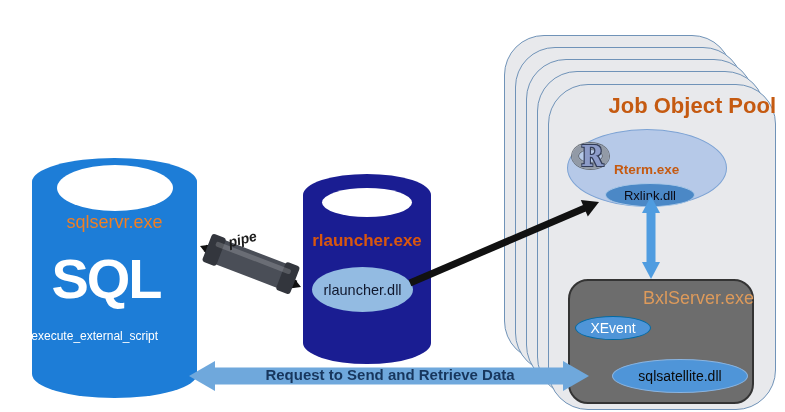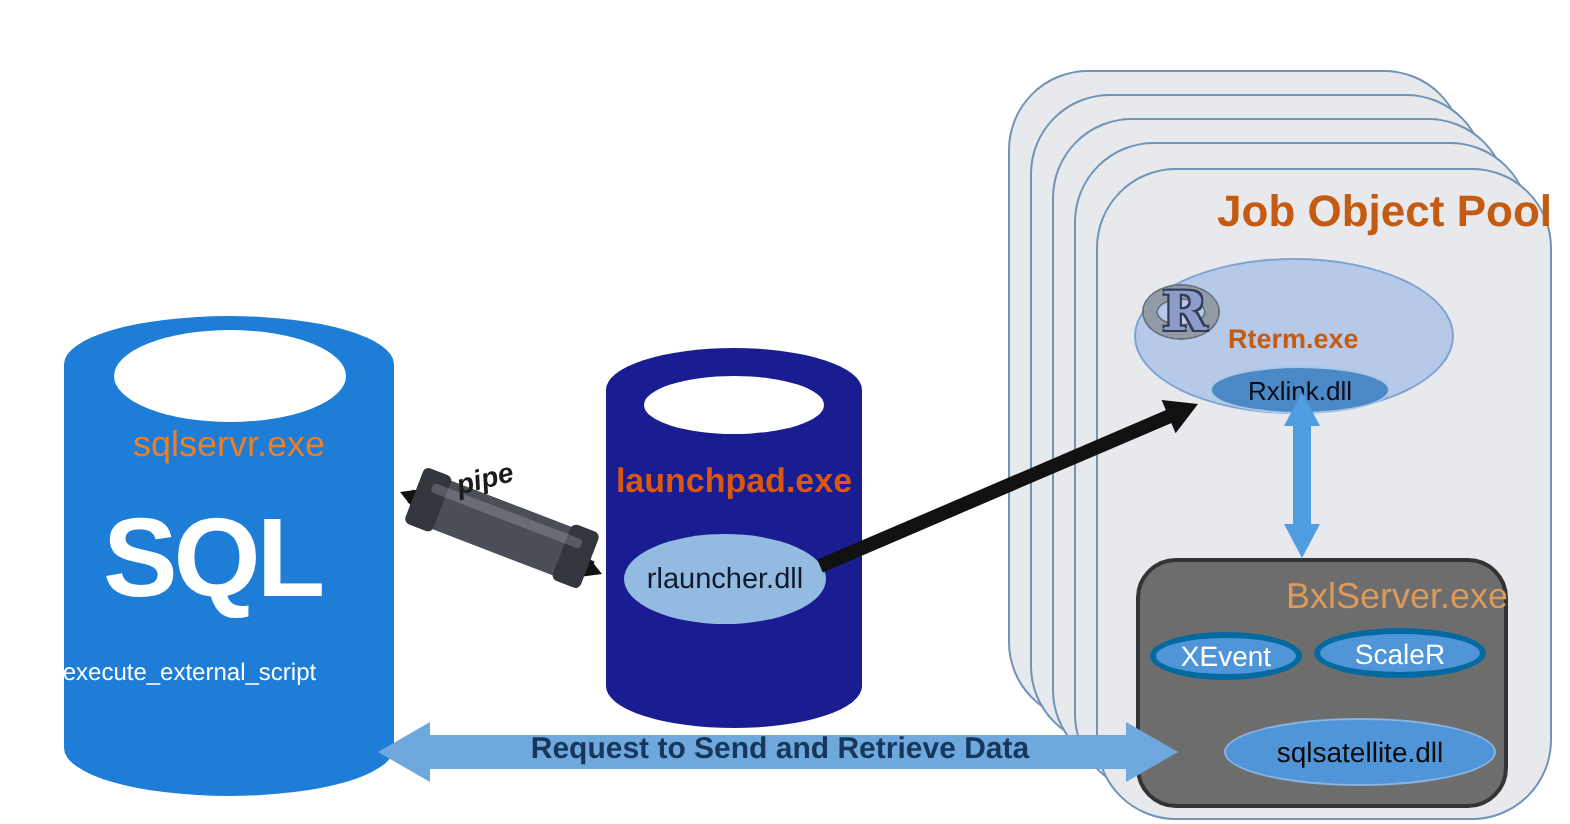--- a/index.html
+++ b/index.html
@@ -46,21 +46,21 @@
     display:flex;align-items:center;justify-content:center;
     font-size:13px;color:#0a0a14;
   }
   
   .bxl-box{
     left:568px;top:279px;width:186px;height:125px;border-radius:20px;
     background:var(--gray-fill);border:2.5px solid #343434;
   }
   .bxl-label{left:568px;top:288px;width:186px;text-align:center;font-size:18px;color:var(--orange-soft);}
   .blue-ellipse{
-    border-radius:50%;background:var(--comp-blue);border:3px solid #0369a1;
+    border-radius:50%;background:var(--comp-blue);border:1px solid #0369a1;
     display:flex;align-items:center;justify-content:center;
   }
   .xevent{left:575px;top:316px;width:76px;height:24px;font-size:14px;color:#fff;}
   .scaler{left:657px;top:314px;width:86px;height:25px;font-size:14px;color:#fff;}
   .sqlsat{left:612px;top:359px;width:136px;height:34px;font-size:14px;color:#0a0a0a;border:1.5px solid #8ab4e0;}
   
   .cyl{position:absolute;box-sizing:border-box;}
   .sql-cyl{left:32px;top:158px;width:165px;height:240px;background:var(--sql-blue);border-radius:50%/10%;}
   .sql-open{left:57px;top:165px;width:116px;height:46px;background:#fff;border-radius:50%;}
   .sqlservr-label{left:32px;top:212px;width:165px;text-align:center;font-size:18px;font-weight:normal;color:var(--orange-bright);}
@@ -111,36 +111,33 @@
   <div class="abs rterm-label z2">Rterm.exe</div>
   <div class="abs rxlink-ellipse z2">
     <span>Rxlink.dll</span>
   </div>
 
   <div class="abs bxl-box z2"></div>
   <div class="abs bxl-label z2">BxlServer.exe</div>
   <div class="abs blue-ellipse xevent z2">
     <span>XEvent</span>
   </div>
-  <div class="abs blue-ellipse scaler z2">
-    <span>ScaleR</span>
-  </div>
   <div class="abs blue-ellipse sqlsat z2">
     <span>sqlsatellite.dll</span>
   </div>
 
   <div class="cyl sql-cyl z3"></div>
   <div class="abs sql-open z3"></div>
   <div class="abs sqlservr-label z3">sqlservr.exe</div>
   <div class="abs sql-logo z3">SQL</div>
   <div class="abs sp-label z3">sp_execute_external_script</div>
 
   <div class="cyl lp-cyl z3"></div>
   <div class="abs lp-open z3"></div>
-  <div class="abs lp-label z3">launchpad.exe</div>
+  <div class="abs lp-label z3">rlauncher.exe</div>
   <div class="abs rlauncher-ellipse z3">
     <span>rlauncher.dll</span>
   </div>
 
   <svg class="overlay" width="785" height="412" viewBox="0 0 785 412">
 
     <line x1="213" y1="376" x2="566" y2="376" stroke-width="17" style="stroke:var(--arrow-blue)"></line>
     <polygon points="189,376 215,361 215,391" style="fill:var(--arrow-blue)"></polygon>
     <polygon points="589,376 563,361 563,391" style="fill:var(--arrow-blue)"></polygon>
 

